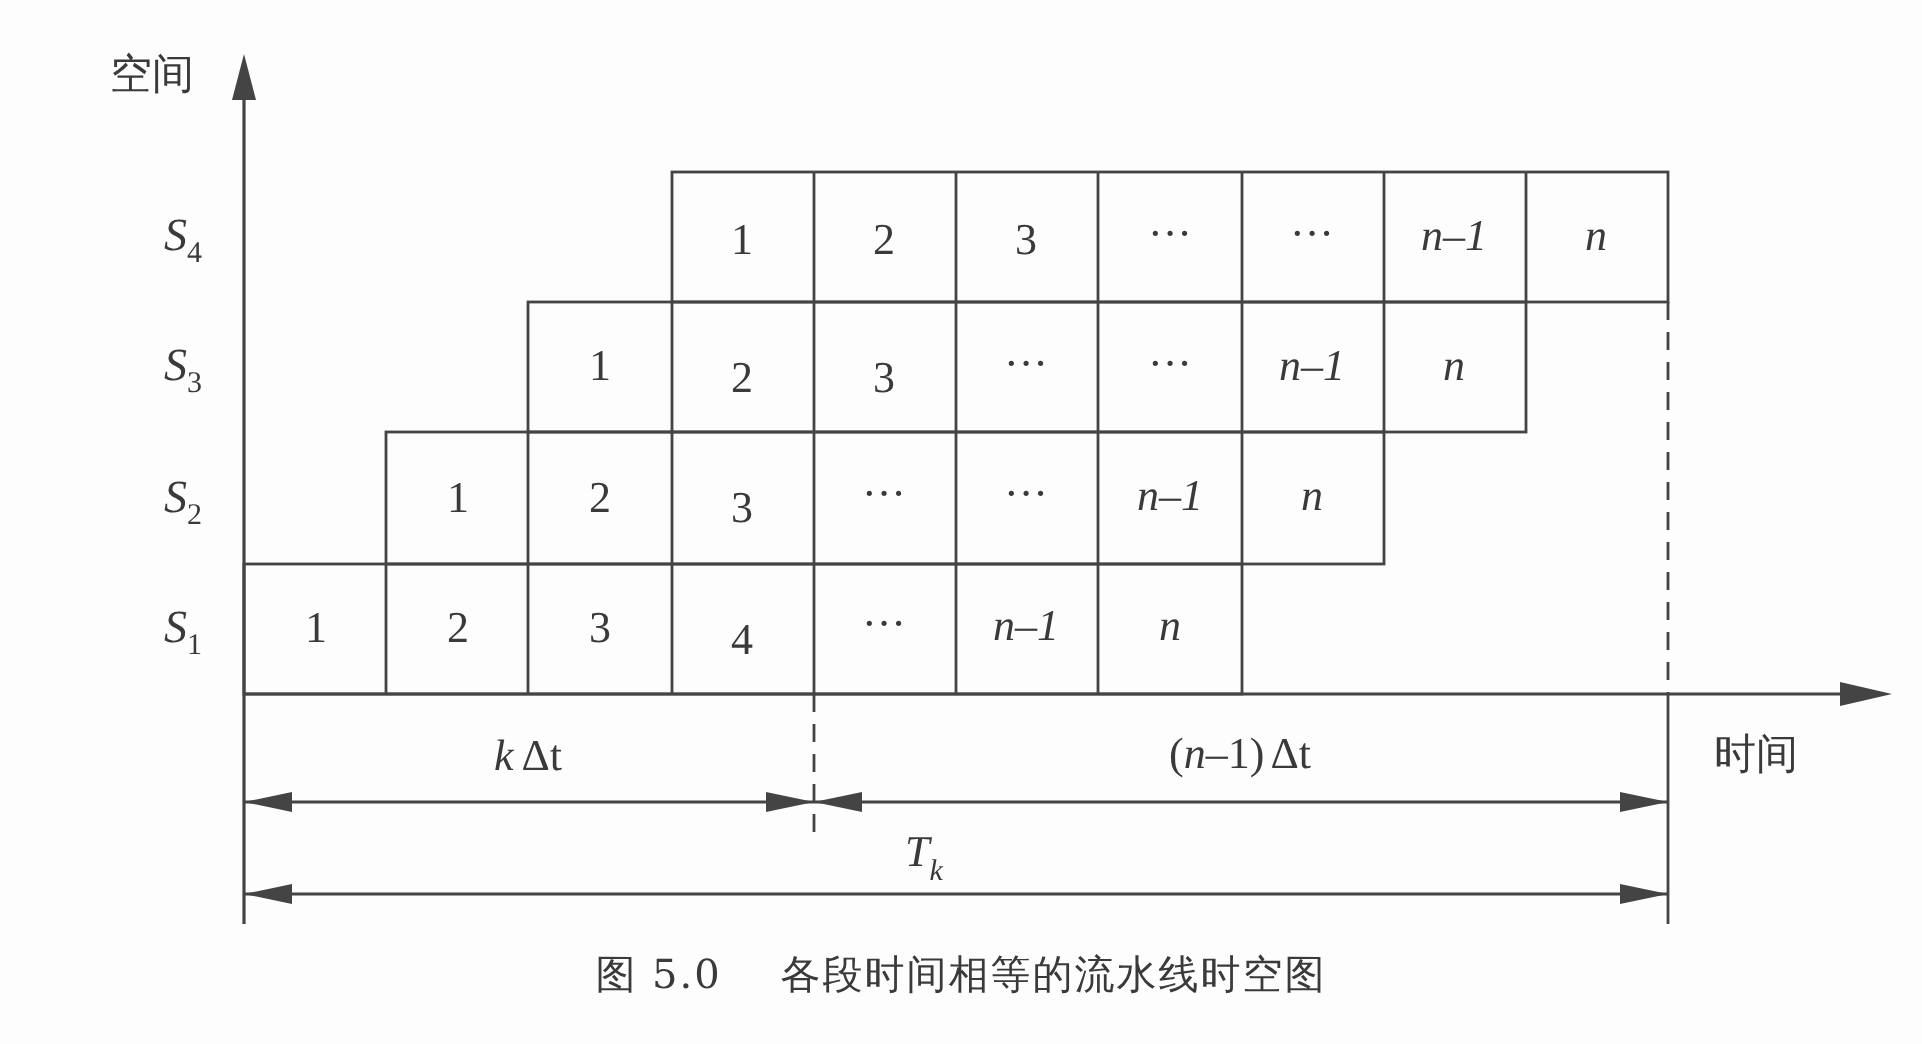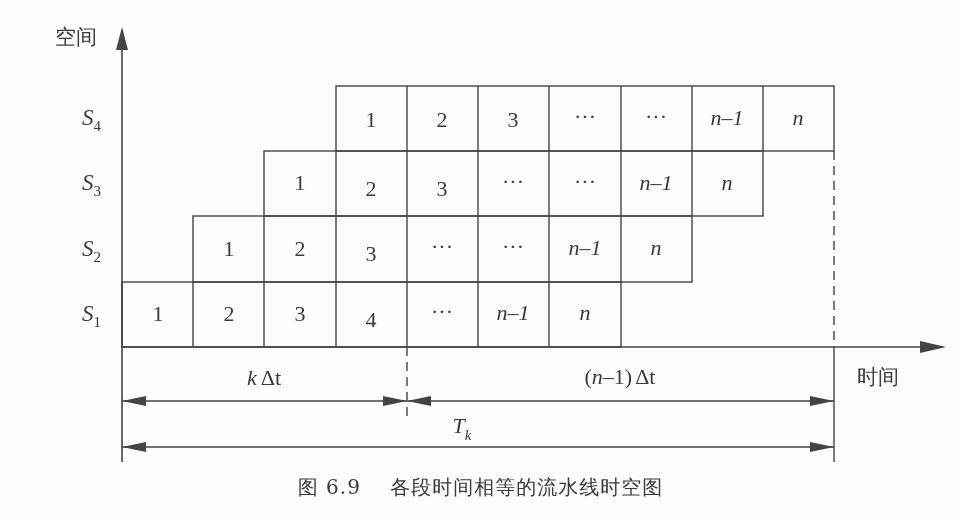--- a/index.html
+++ b/index.html
@@ -137,14 +137,14 @@
 
   <g stroke="#444" stroke-width="1.4" fill="#444">
     <line x1="122" y1="447" x2="834" y2="447"></line>
     <path d="M122,447 L146,442 L146,452 Z" stroke="none"></path>
     <path d="M834,447 L810,442 L810,452 Z" stroke="none"></path>
   </g>
   <text x="462" y="433" text-anchor="middle" class="cell-text"><tspan font-style="italic">T</tspan><tspan font-style="italic" font-size="15" dy="7">k</tspan></text>
 </svg>
 
 <div class="caption">
-  <span>图 6.9</span>&nbsp;&nbsp;&nbsp;&nbsp;<span>各段时间相等的流水线时空图</span>
+  <span>图 5.0</span>&nbsp;&nbsp;&nbsp;&nbsp;<span>各段时间相等的流水线时空图</span>
 </div>
 
 </body></html>

